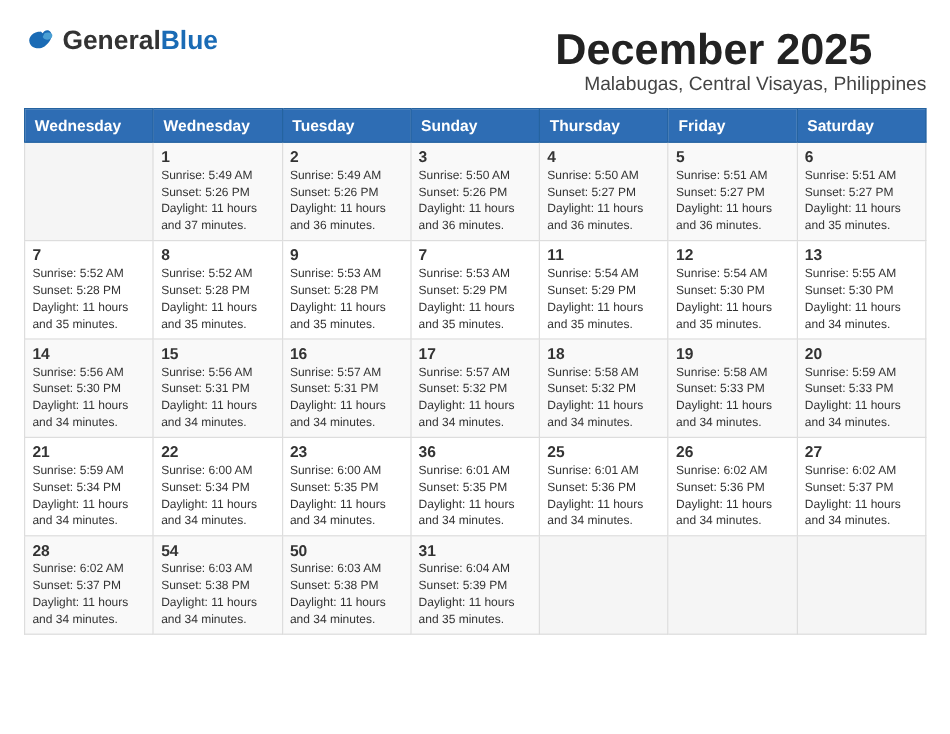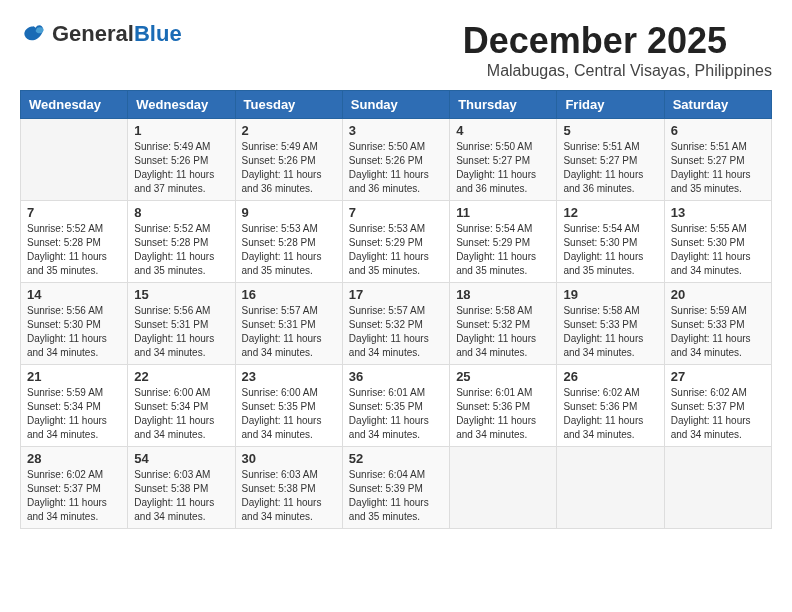--- a/index.html
+++ b/index.html
@@ -243,25 +243,25 @@
       <tr>
         <td>
           <span class="day-number">28</span>
           <div class="day-info">Sunrise: 6:02 AM<br>Sunset: 5:37 PM<br>Daylight: 11 hours and 34 minutes.</div>
         </td>
         <td>
           <span class="day-number">54</span>
           <div class="day-info">Sunrise: 6:03 AM<br>Sunset: 5:38 PM<br>Daylight: 11 hours and 34 minutes.</div>
         </td>
         <td>
-          <span class="day-number">30</span>
+          <span class="day-number">50</span>
           <div class="day-info">Sunrise: 6:03 AM<br>Sunset: 5:38 PM<br>Daylight: 11 hours and 34 minutes.</div>
         </td>
         <td>
-          <span class="day-number">52</span>
+          <span class="day-number">31</span>
           <div class="day-info">Sunrise: 6:04 AM<br>Sunset: 5:39 PM<br>Daylight: 11 hours and 35 minutes.</div>
         </td>
         <td class="empty-cell"></td>
         <td class="empty-cell"></td>
         <td class="empty-cell"></td>
       </tr>
     </tbody>
 </table>
 
 </body></html>

